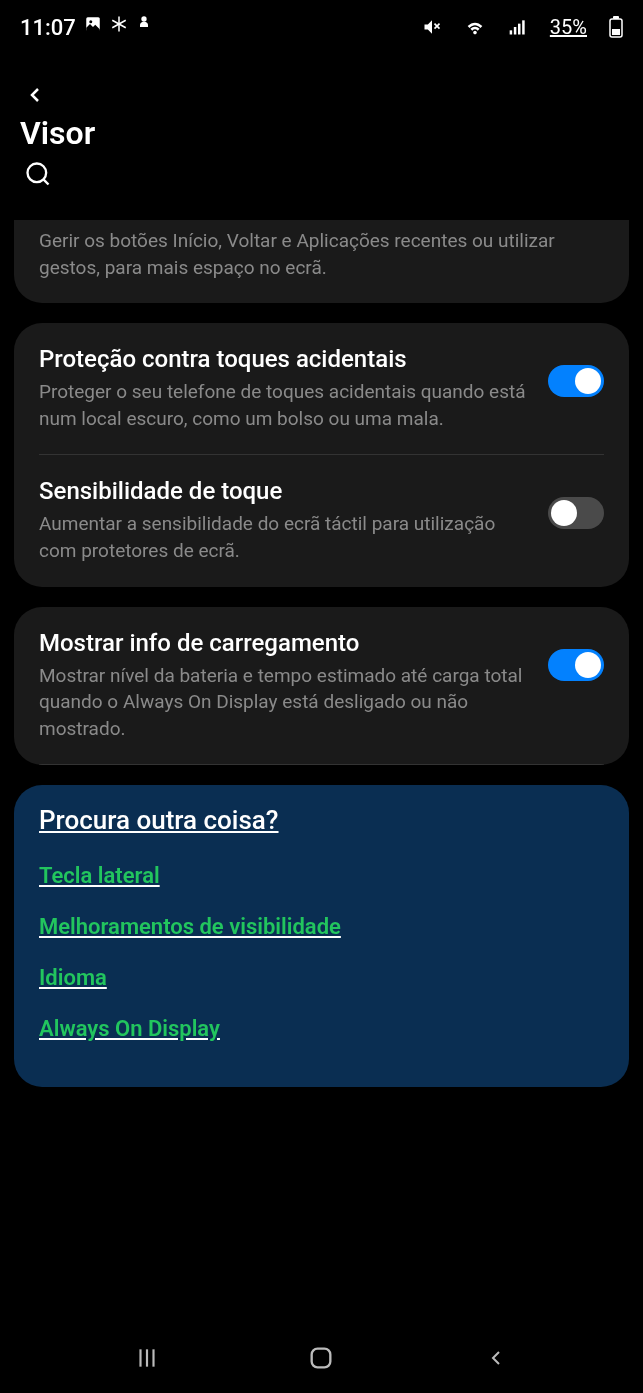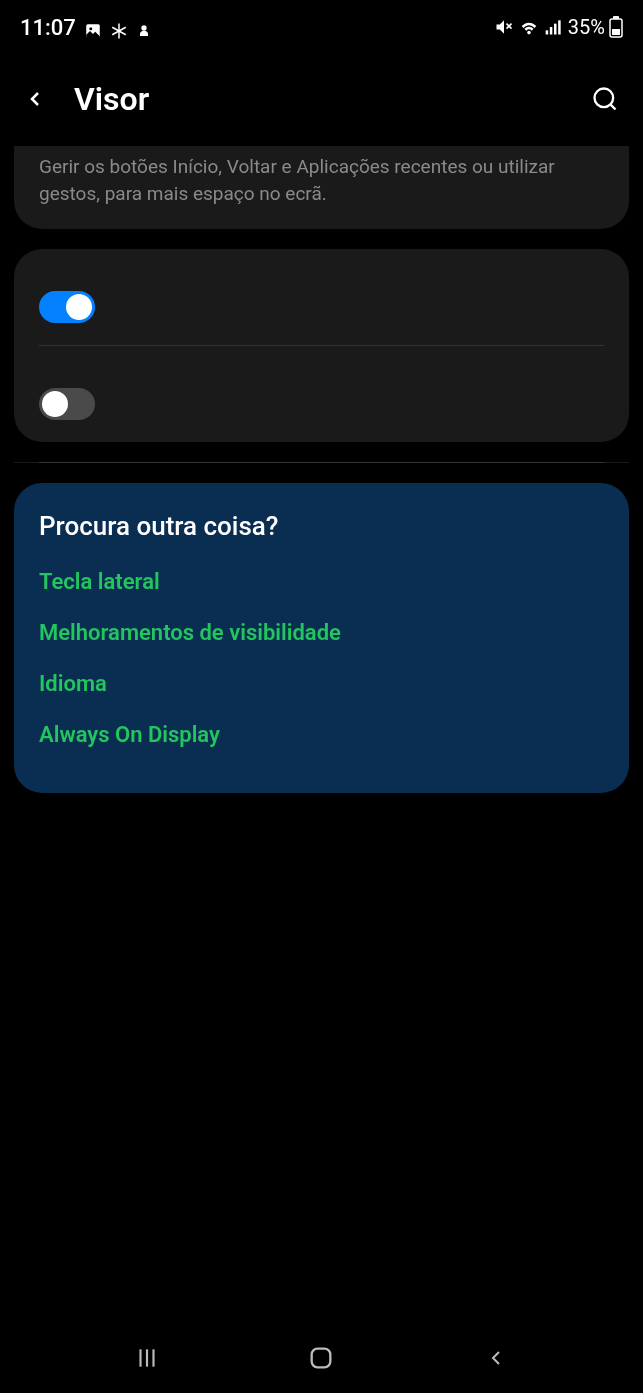--- a/index.html
+++ b/index.html
@@ -14,48 +14,49 @@
     }
     .status-bar {
       display: flex;
       justify-content: space-between;
       align-items: center;
       padding: 12px 20px 8px 20px;
       height: 50px;
     }
     .status-left {
       display: flex;
-      align-items: flex-end;
+      align-items: flex-start;
       gap: 8px;
     }
     .status-right {
       display: flex;
       align-items: center;
-      gap: 4px;
+      gap: 22px;
+      text-decoration: underline;
     }
     .status-time {
       font-size: 22px;
       font-weight: 500;
       color: #ffffff;
     }
     .status-icon {
       color: #ffffff;
       font-size: 18px;
       display: flex;
       align-items: center;
     }
     .battery-text {
       font-size: 20px;
       color: #ffffff;
     }
     .header {
       display: flex;
-      align-items: center;
       padding: 30px 20px 20px 20px;
-      gap: 24px;
+      gap: 4px;
+      flex-direction: column;
     }
     .back-btn {
       width: 30px;
       height: 30px;
       display: flex;
       align-items: center;
       justify-content: center;
       cursor: pointer;
     }
     .header-title {
@@ -135,21 +136,22 @@
     .toggle-on .toggle-knob {
       right: 3px;
     }
     .toggle-off .toggle-knob {
       left: 3px;
     }
     .suggestions-card {
       background: #0a2e52;
       border-radius: 28px;
       margin: 0 14px 20px 14px;
-      padding: 28px 25px 30px 25px;
+      padding: 20px 25px 30px 25px;
+      text-decoration: underline;
     }
     .suggestions-title {
       font-size: 26px;
       font-weight: 500;
       color: #ffffff;
       margin-bottom: 28px;
     }
     .suggestion-link {
       font-size: 22px;
       font-weight: 600;
@@ -253,33 +255,50 @@
       </svg>
   </div>
 </div>
 
 <div class="card-partial-top">
   <div class="setting-desc">Gerir os botões Início, Voltar e Aplicações recentes ou utilizar gestos, para mais espaço no ecrã.</div>
 </div>
 
 <div class="card">
   <div class="setting-item">
+    <div class="setting-content">
+      <div class="setting-title">Proteção contra toques acidentais</div>
+      <div class="setting-desc">Proteger o seu telefone de toques acidentais quando está num local escuro, como um bolso ou uma mala.</div>
+    </div>
     <div class="toggle toggle-on">
       <div class="toggle-knob"></div>
     </div>
   </div>
   <div class="divider"></div>
   <div class="setting-item">
+    <div class="setting-content">
+      <div class="setting-title">Sensibilidade de toque</div>
+      <div class="setting-desc">Aumentar a sensibilidade do ecrã táctil para utilização com protetores de ecrã.</div>
+    </div>
     <div class="toggle toggle-off">
       <div class="toggle-knob"></div>
     </div>
   </div>
 </div>
 
 <div class="card">
+  <div class="setting-item">
+    <div class="setting-content">
+      <div class="setting-title">Mostrar info de carregamento</div>
+      <div class="setting-desc">Mostrar nível da bateria e tempo estimado até carga total quando o Always On Display está desligado ou não mostrado.</div>
+    </div>
+    <div class="toggle toggle-on">
+      <div class="toggle-knob"></div>
+    </div>
+  </div>
   <div class="divider"></div>
 </div>
 
 <div class="suggestions-card">
   <div class="suggestions-title">Procura outra coisa?</div>
   <div class="suggestion-link">Tecla lateral</div>
   <div class="suggestion-link">Melhoramentos de visibilidade</div>
   <div class="suggestion-link">Idioma</div>
   <div class="suggestion-link">Always On Display</div>
 </div>

